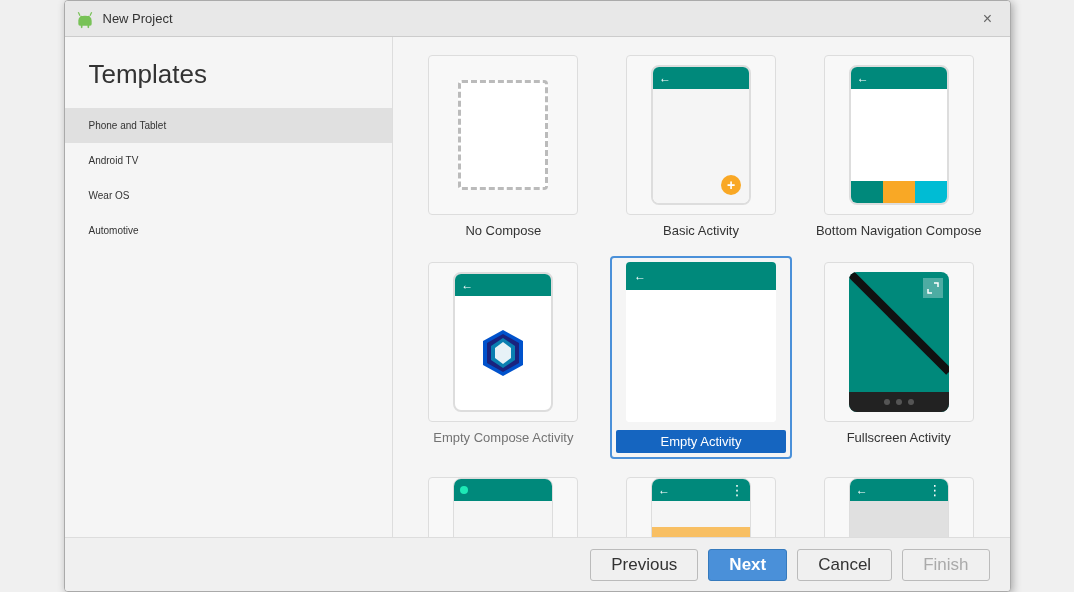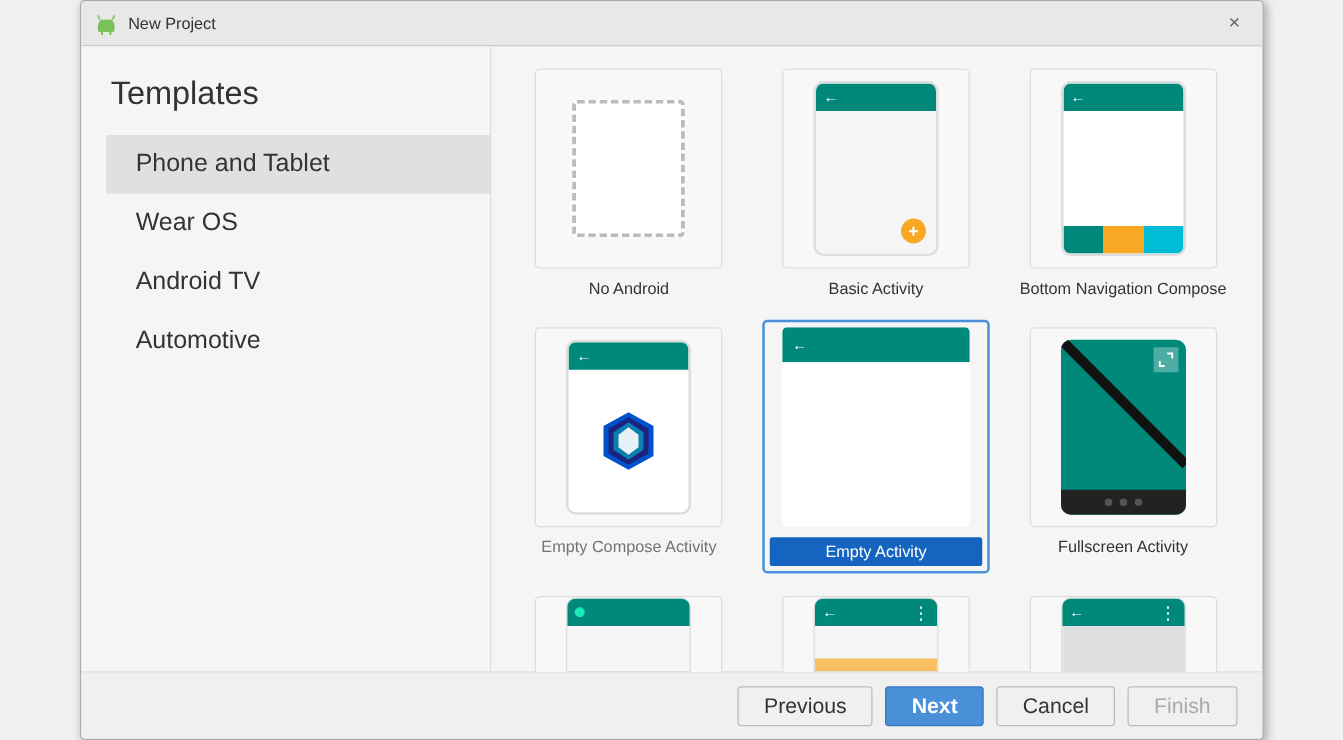--- a/index.html
+++ b/index.html
@@ -67,24 +67,23 @@
       flex-shrink: 0;
     }
     .sidebar-title {
       font-size: 26px;
       color: #333;
       padding: 22px 24px 18px 24px;
       font-weight: 400;
     }
     .sidebar-item {
       padding: 12px 24px;
-      font-size: 20px;
+      font-size: 10px;
       color: #333;
       cursor: pointer;
-      margin-left: 20px;
     }
     .sidebar-item.active {
       background: #e0e0e0;
       font-weight: 500;
     }
     .template-grid {
       flex: 1;
       overflow-y: auto;
       padding: 12px 20px;
       display: grid;
@@ -373,37 +372,37 @@
   </div>
 
   <div class="content">
 
     <div class="sidebar">
       <div class="sidebar-title">Templates</div>
       <div class="sidebar-item active">
         <span>Phone and Tablet</span>
       </div>
       <div class="sidebar-item">
+        <span>Android TV</span>
+      </div>
+      <div class="sidebar-item">
         <span>Wear OS</span>
-      </div>
-      <div class="sidebar-item">
-        <span>Android TV</span>
       </div>
       <div class="sidebar-item">
         <span>Automotive</span>
       </div>
     </div>
 
     <div class="template-grid">
 
       <div class="template-card">
         <div class="template-preview">
           <div class="no-activity-preview"></div>
         </div>
-        <div class="template-label">No Android</div>
+        <div class="template-label">No Compose</div>
       </div>
 
       <div class="template-card">
         <div class="template-preview">
           <div class="phone-preview">
             <div class="phone-header">
               <span class="phone-back-arrow">←</span>
             </div>
             <div class="phone-body">
               <div class="fab-button">+</div>

